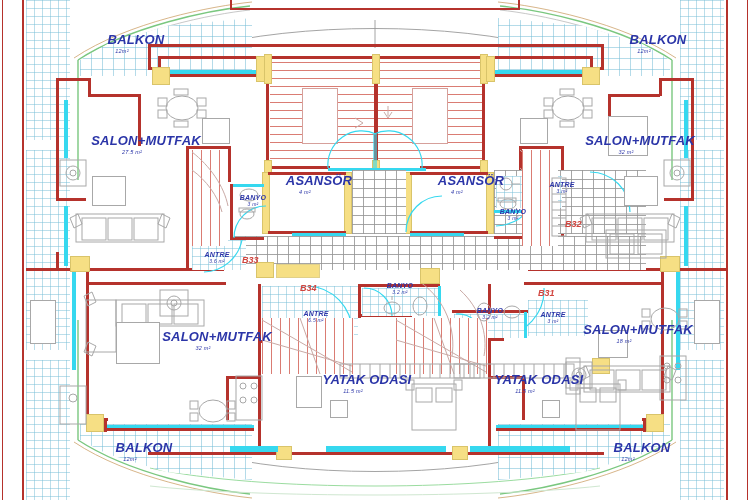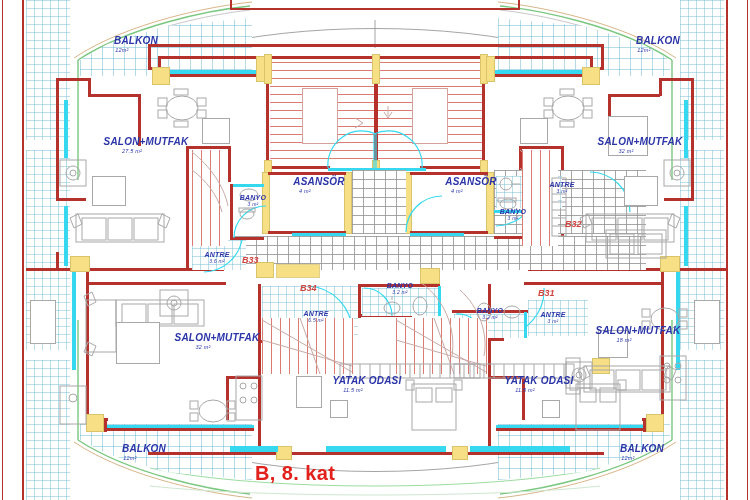--- a/index.html
+++ b/index.html
@@ -58,21 +58,21 @@
 
   
   .lbl{
     position:absolute;color:#2b35a8;font-style:italic;font-weight:bold;
     font-family:"Liberation Sans",sans-serif;text-align:center;
     white-space:nowrap;line-height:1.15;letter-spacing:.2px;
     pointer-events:none;
   }
   .lbl .nm{display:block;font-size:8px;}
   .lbl .ar{display:block;font-size:5.5px;font-weight:normal;}
-  .lbl.big .nm{font-size:10px;margin-left:28px;}
+  .lbl.big .nm{font-size:13px;margin-left:28px;}
   .lbl.sm .nm{font-size:7px;}
   .lbl.sm .ar{font-size:5px;}
 
   .unit{
     position:absolute;color:#d1453f;font-style:italic;font-weight:bold;
     font-size:9px;font-family:"Liberation Sans",sans-serif;white-space:nowrap;
   }
   #title{
     position:absolute;left:255px;top:462px;color:#e2211c;
     font-size:20px;font-weight:bold;font-family:"Liberation Sans",sans-serif;
@@ -609,14 +609,13 @@
         <span class="ar">11.5 m²</span>
       </div>
     </div>
   <div id="unit-labels">
       <div class="unit" style="left: 242px; top: 255px;">B33</div>
       <div class="unit" style="left: 300px; top: 283px;">B34</div>
       <div class="unit" style="left: 565px; top: 219px;">B32</div>
       <div class="unit" style="left: 538px; top: 288px;">B31</div>
     </div>
 
-  <div id="title">B, 8. kat</div>
 </div>
 
 </body></html>

